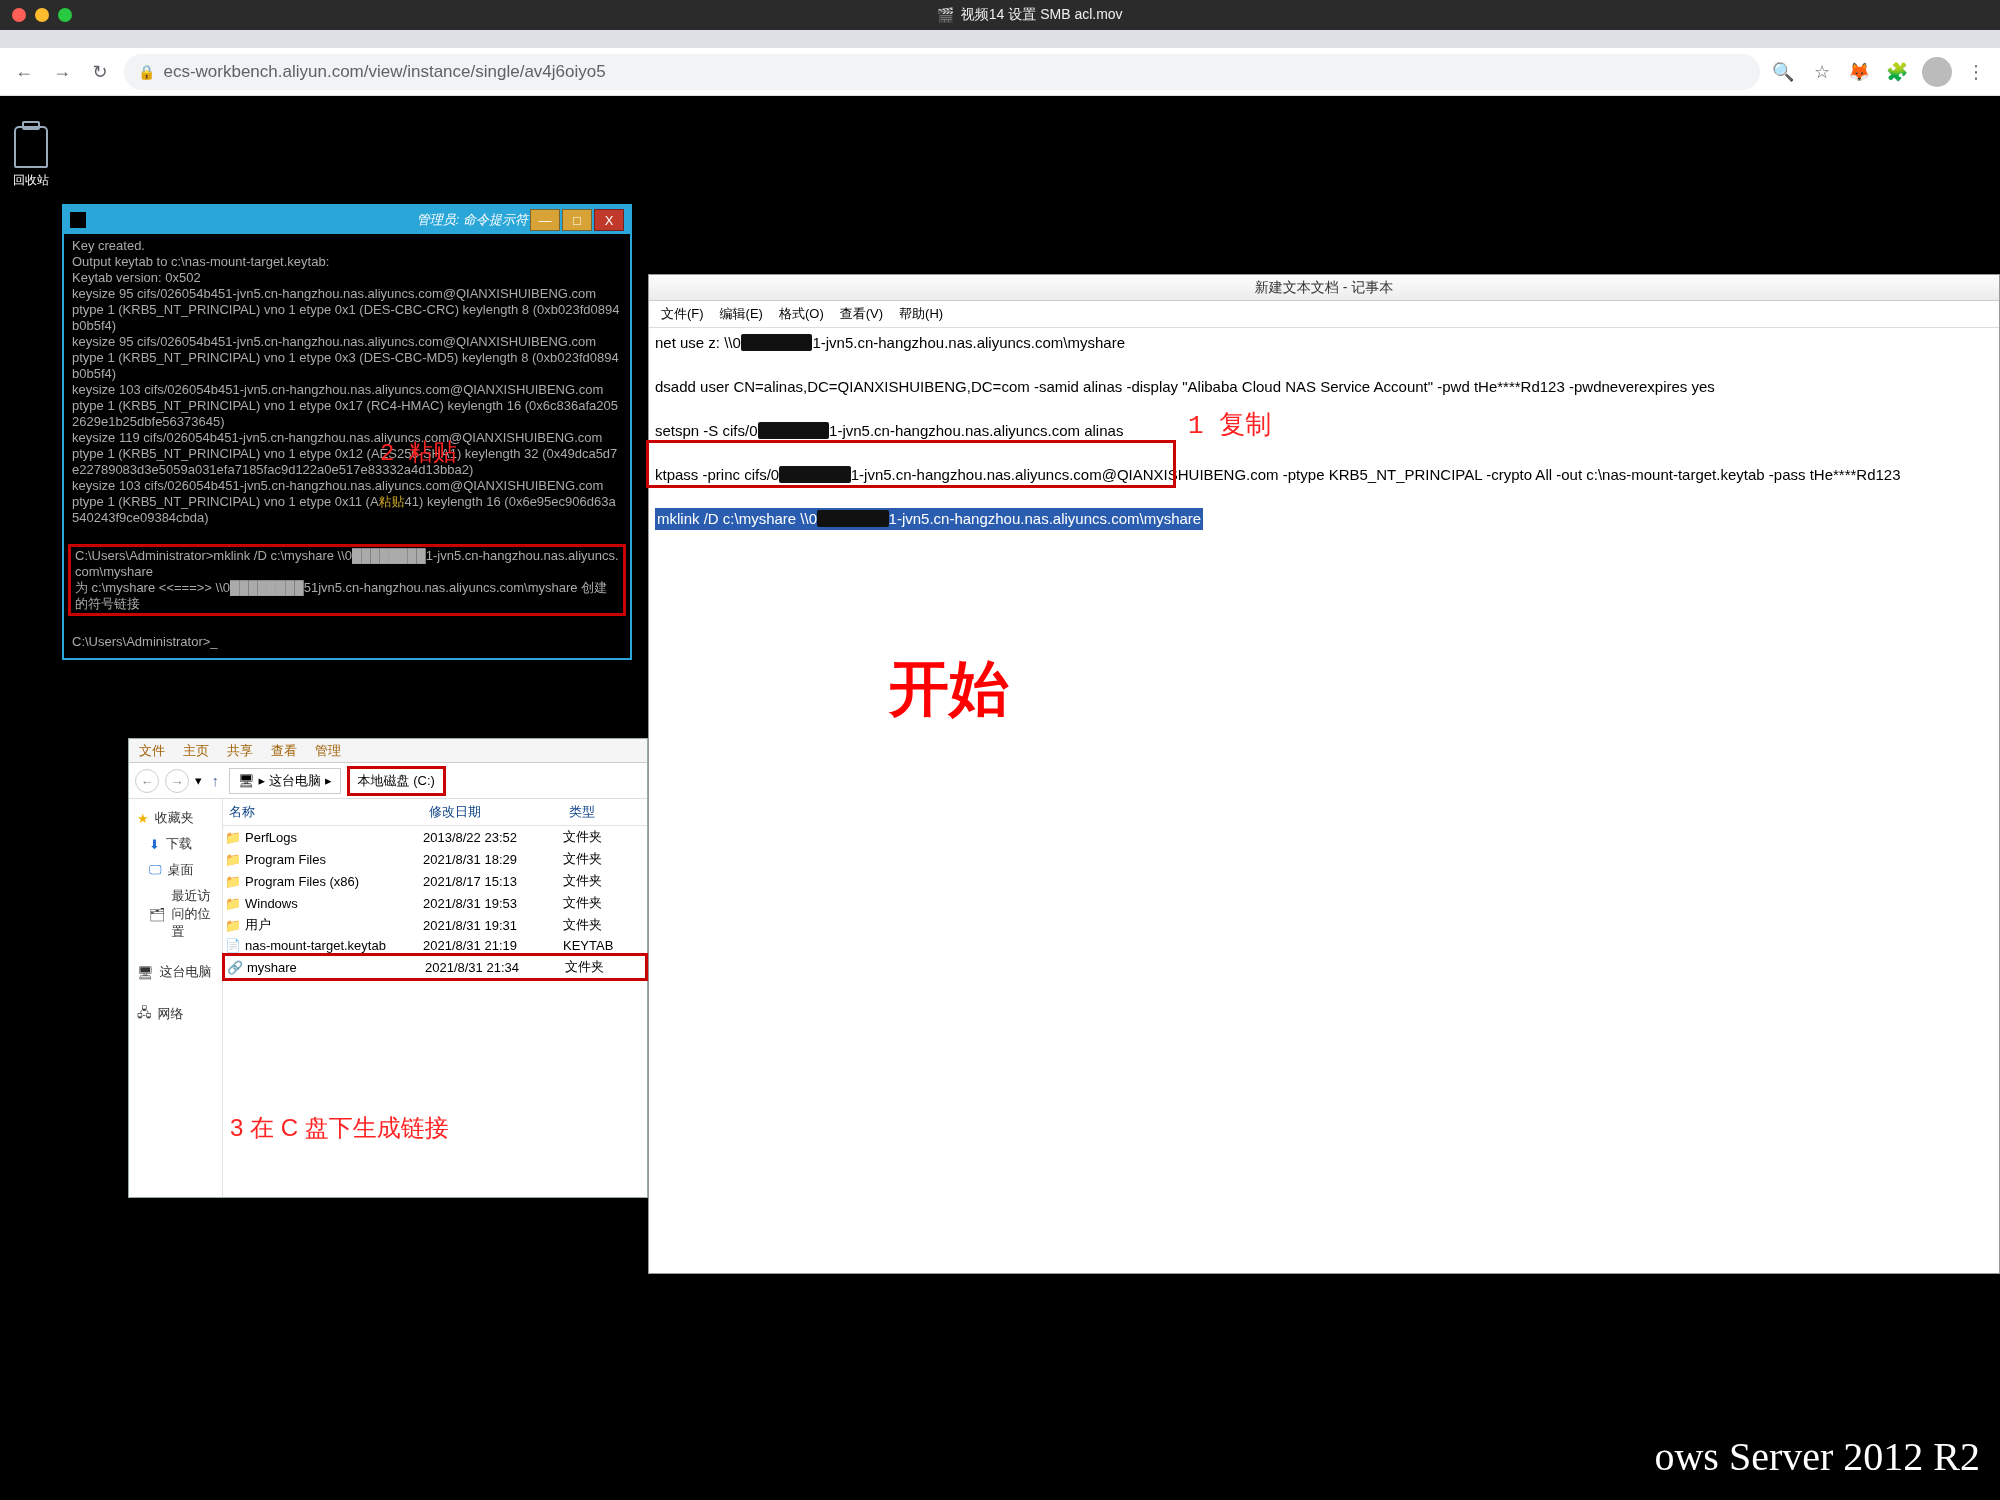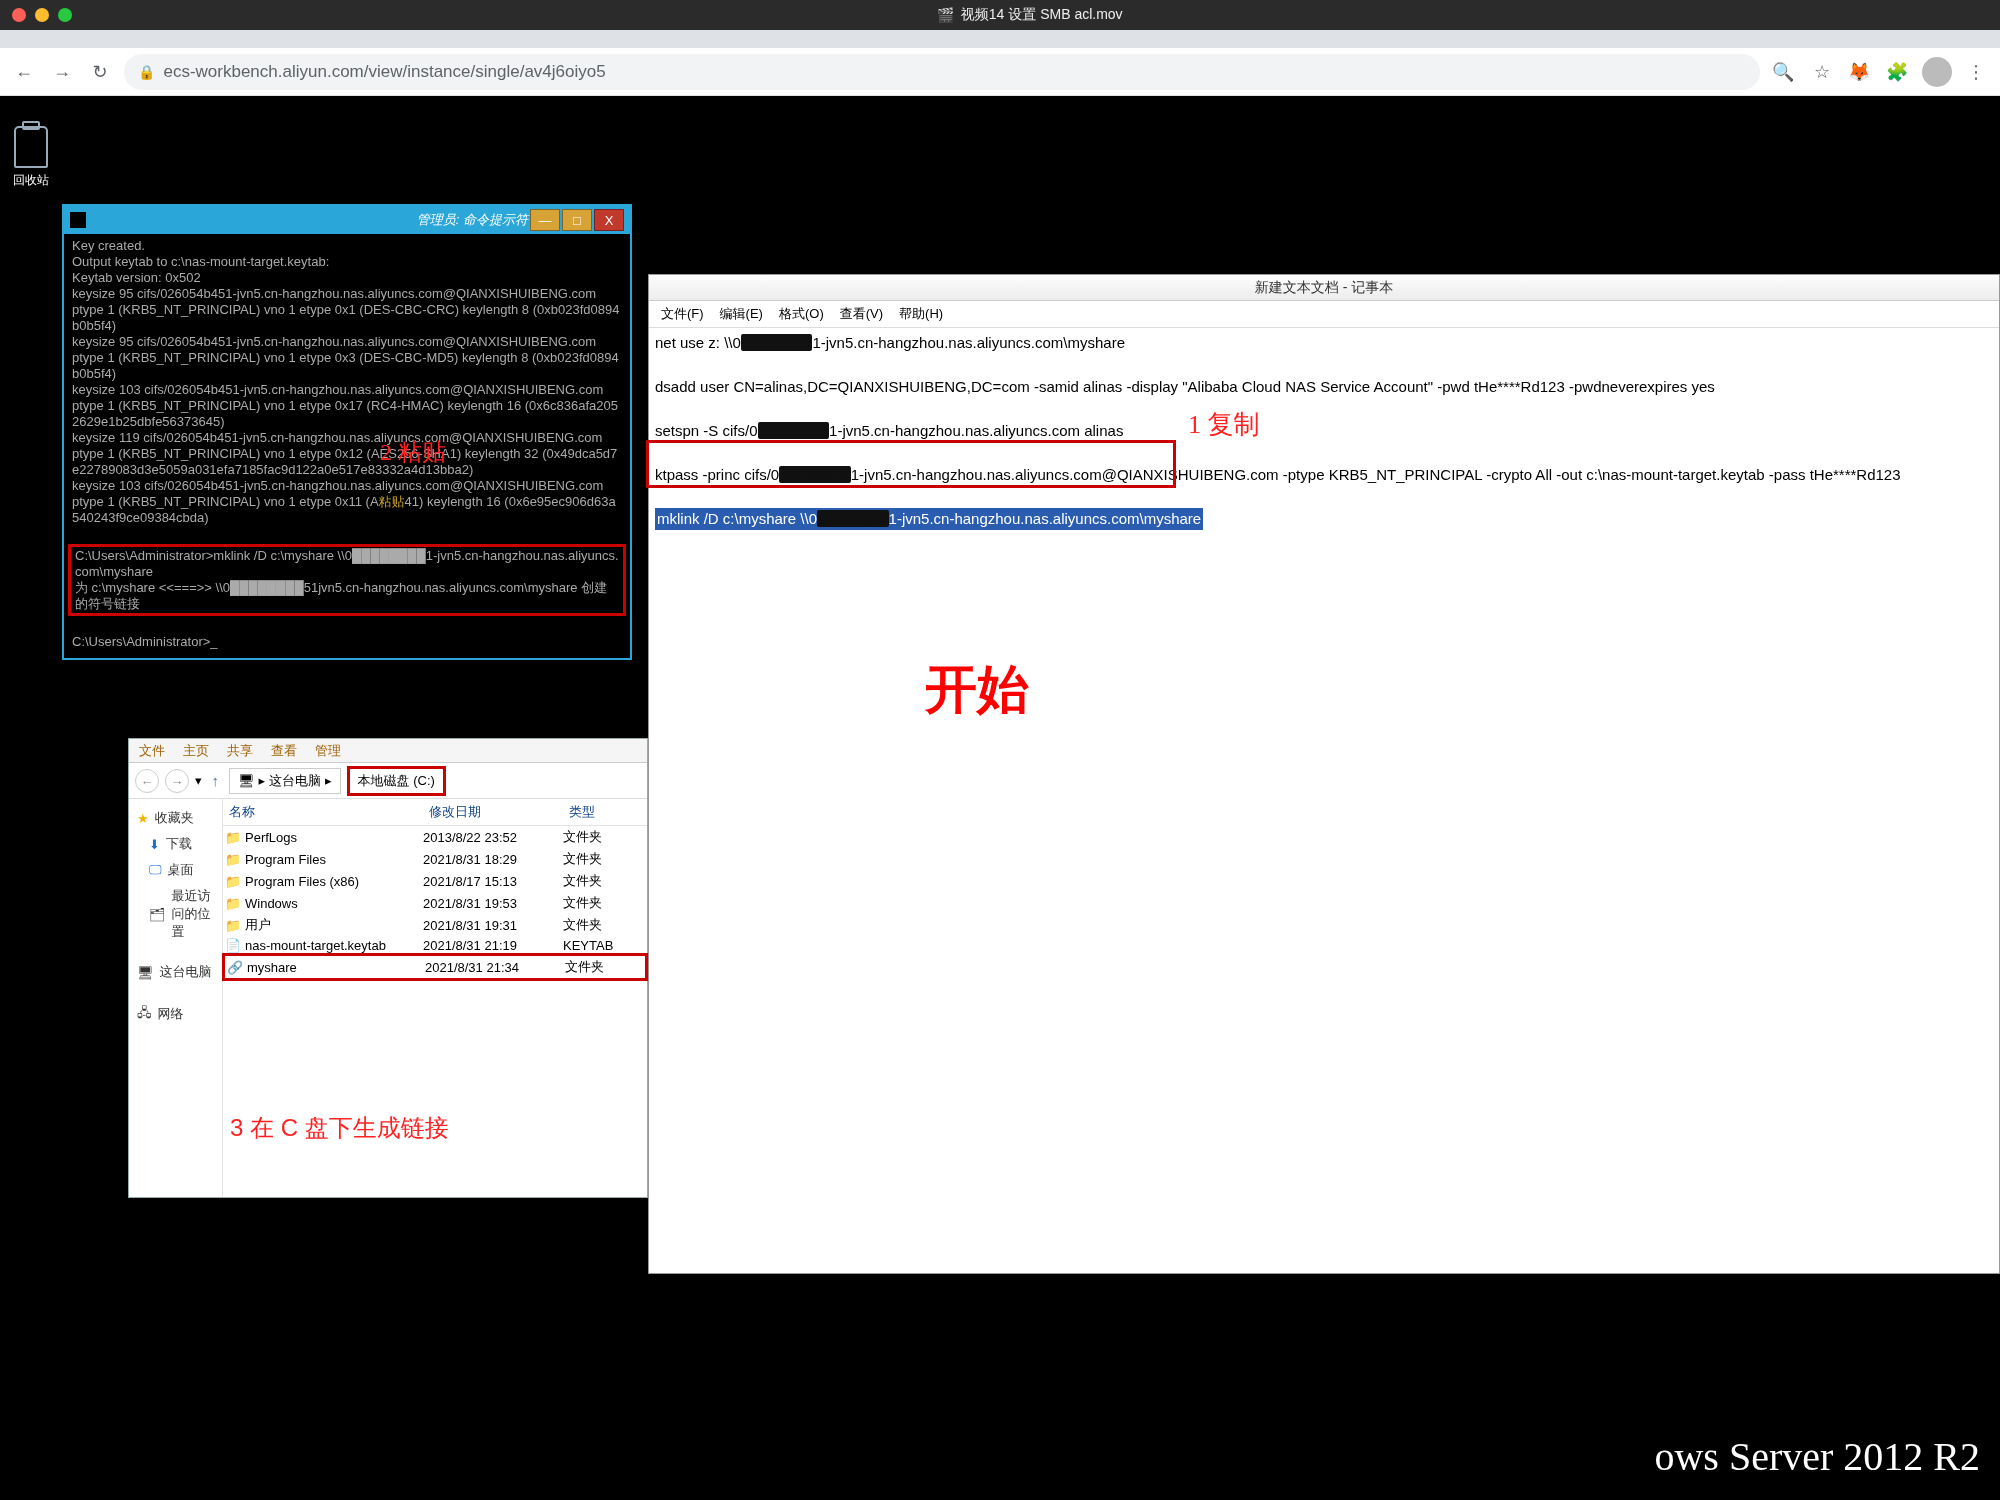--- a/index.html
+++ b/index.html
@@ -27,31 +27,31 @@
   .cmd-window { position:absolute; top:92px; left:62px; width:570px; background:#000; border:2px solid #2aa7d8; }
   .cmd-title { background:#2aa7d8; height:28px; display:flex; align-items:center; padding:0 6px; color:#fff; font-size:13px; }
   .cmd-ico { width:16px; height:16px; background:#000; margin-right:8px; display:inline-block; }
   .cmd-title-text { flex:1; text-align:right;font-style:italic; }
   .cmd-btns { display:flex; }
   .cmd-btn { width:30px; height:22px; display:flex; align-items:center; justify-content:center; background:#d7a337; border:1px solid #7b6330; margin-left:2px; font-size:13px; }
   .cmd-close { background:#c0392b; color:#fff; border:1px solid #722; }
   .cmd-body { padding:4px 8px 8px; color:#aaa; font-family:"NSimSun",Consolas,monospace; font-size:13px; line-height:16px; white-space:pre-wrap; word-break:break-all; min-height:420px; }
   .gold { color:#c9a328; }
   .hl-box { border:3px solid #cb0001; margin:2px -4px; padding:1px 4px; }
-  .ann-red { position:absolute; color:#ff2222; font-size:24px; font-family:Liberation Serif, serif; font-weight:400; }
+  .ann-red { position:absolute; color:#ff2222; font-size:24px; font-family:Liberation Mono, monospace; font-weight:400; }
   
   .notepad { position:absolute; top:162px; left:648px; right:0; height:1000px; background:#fff; border:1px solid #999; display:flex; flex-direction:column; }
   .np-title { background:linear-gradient(#fdfdfd,#ececec); border-bottom:1px solid #ccc; height:26px; display:flex; align-items:center; justify-content:center; font-size:14px; color:#333; }
   .np-menu { display:flex; gap:4px; padding:2px 6px; font-size:13px; border-bottom:1px solid #ddd; }
   .np-menu span { padding:2px 6px; }
   .np-body { flex:1; padding:4px 6px; font-family:"NSimSun",Consolas,monospace; font-size:15px; line-height:22px; white-space:pre-wrap; word-break:break-all; position:relative; }
   .redact { background:#111; color:#111; border-radius:2px; padding:0 2px; }
   .sel-line { background:#2a5db0; color:#fff; padding:0 2px; display:inline-block; }
   .np-box { position:absolute; border:3px solid #cb0001; }
-  .big-start { color:#ff0000; font-size:52px; font-weight:700; position:absolute; left:240px; top:350px;margin-left:36px; }
+  .big-start { color:#ff0000; font-size:60px; font-weight:700; position:absolute; left:240px; top:350px; }
   
   .explorer { position:absolute; top:626px; left:128px; width:520px; height:460px; background:#fff; border:1px solid #9aa; font-size:13px; }
   .ex-tabs { height:24px; background:#f5f5f5; border-bottom:1px solid #ccc; display:flex; align-items:center; gap:18px; padding:0 10px; color:#a16207; }
   .ex-addr { height:36px; border-bottom:1px solid #ddd; display:flex; align-items:center; gap:6px; padding:0 6px; }
   .ex-nav { width:24px; height:24px; border:1px solid #ccc; border-radius:50%; display:flex; align-items:center; justify-content:center; color:#888; }
   .ex-up { font-size:15px; color:#5b739b; padding:0 4px; }
   .ex-crumb { border:1px solid #ccc; padding:3px 8px; display:flex; align-items:center; gap:4px; font-size:13px; }
   .ex-crumb.box { border:3px solid #cb0001; }
   .ex-body { display:flex; height:calc(100% - 60px); }
   .ex-side { width:120px; border-right:1px solid #e3e3e3; padding:6px 0; }

